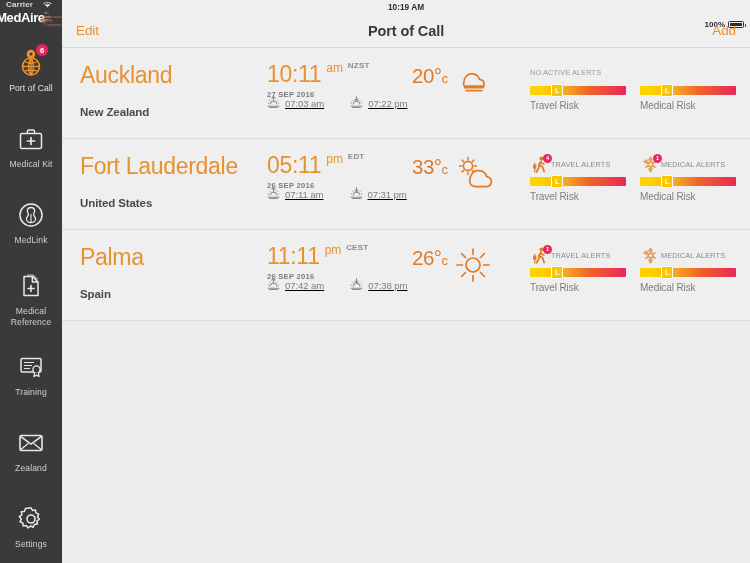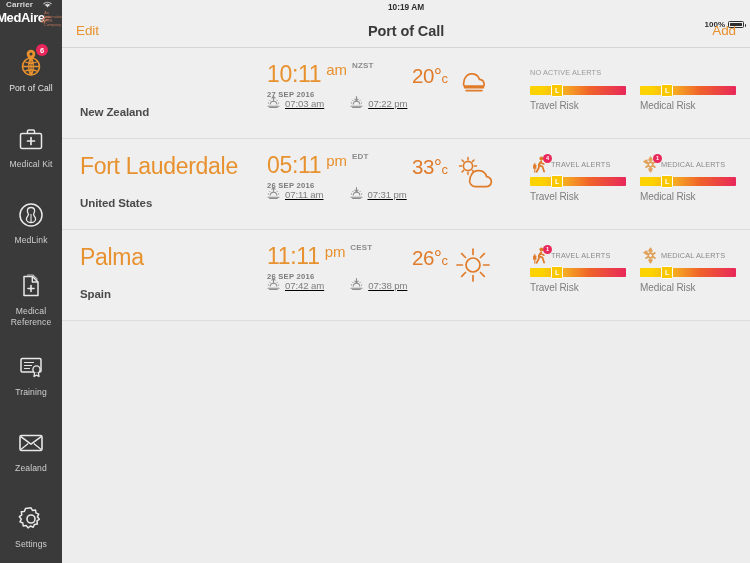--- a/index.html
+++ b/index.html
@@ -107,21 +107,21 @@
     font-weight:normal; line-height:26px; white-space:nowrap;
   }
   .country {
     position:absolute; left:18px; top:58px;
     font-size:11.5px; font-weight:bold; color:#4a4a4a; letter-spacing:-.1px;
   }
 
   .col-time { width:145px; padding-top:13px; position:relative;}
   .time-line { display:flex; align-items:flex-start; gap:5px;}
   .time-big { font-size:23px; color:#e8912f; letter-spacing:-.3px; line-height:26px;}
-  .time-mer { font-size:15px; color:#e8912f; letter-spacing:-.1px;}
+  .time-mer { font-size:12px; color:#e8912f; letter-spacing:-.1px;}
   .time-tz { font-size:8px; color:#8c8c8c; font-weight:bold; letter-spacing:.2px;}
   .date-sm { font-size:7.6px; color:#7a7a7a; font-weight:bold; letter-spacing:.25px; margin-top:3px;}
 
   .sun-row {
     position:absolute; top:46px; left:0; display:flex; gap:26px;text-decoration:underline;
   }
   .sun-item { display:flex; align-items:center; gap:5px;}
   .sun-txt { font-size:9.6px; color:#7d7d7d; letter-spacing:-.1px;}
 
   .col-weather { width:110px; padding-top:16px; display:flex; align-items:flex-start; gap:5px;}
@@ -276,20 +276,21 @@
 
     <div class="navbar">
       <div class="nav-btn">Edit</div>
       <div class="nav-title">Port of Call</div>
       <div class="nav-btn right">Add</div>
     </div>
 
     <div class="list" id="port-list">
   <div class="row">
     <div class="col-place">
+      <div class="place-name">Auckland</div>
       <div class="country">New Zealand</div>
     </div>
 
     <div class="col-time">
       <div class="time-line">
         <span class="time-big">10:11</span>
         <span class="time-mer">am</span>
         <span class="time-tz">NZST</span>
       </div>
       <div class="date-sm">27 SEP 2016</div>

